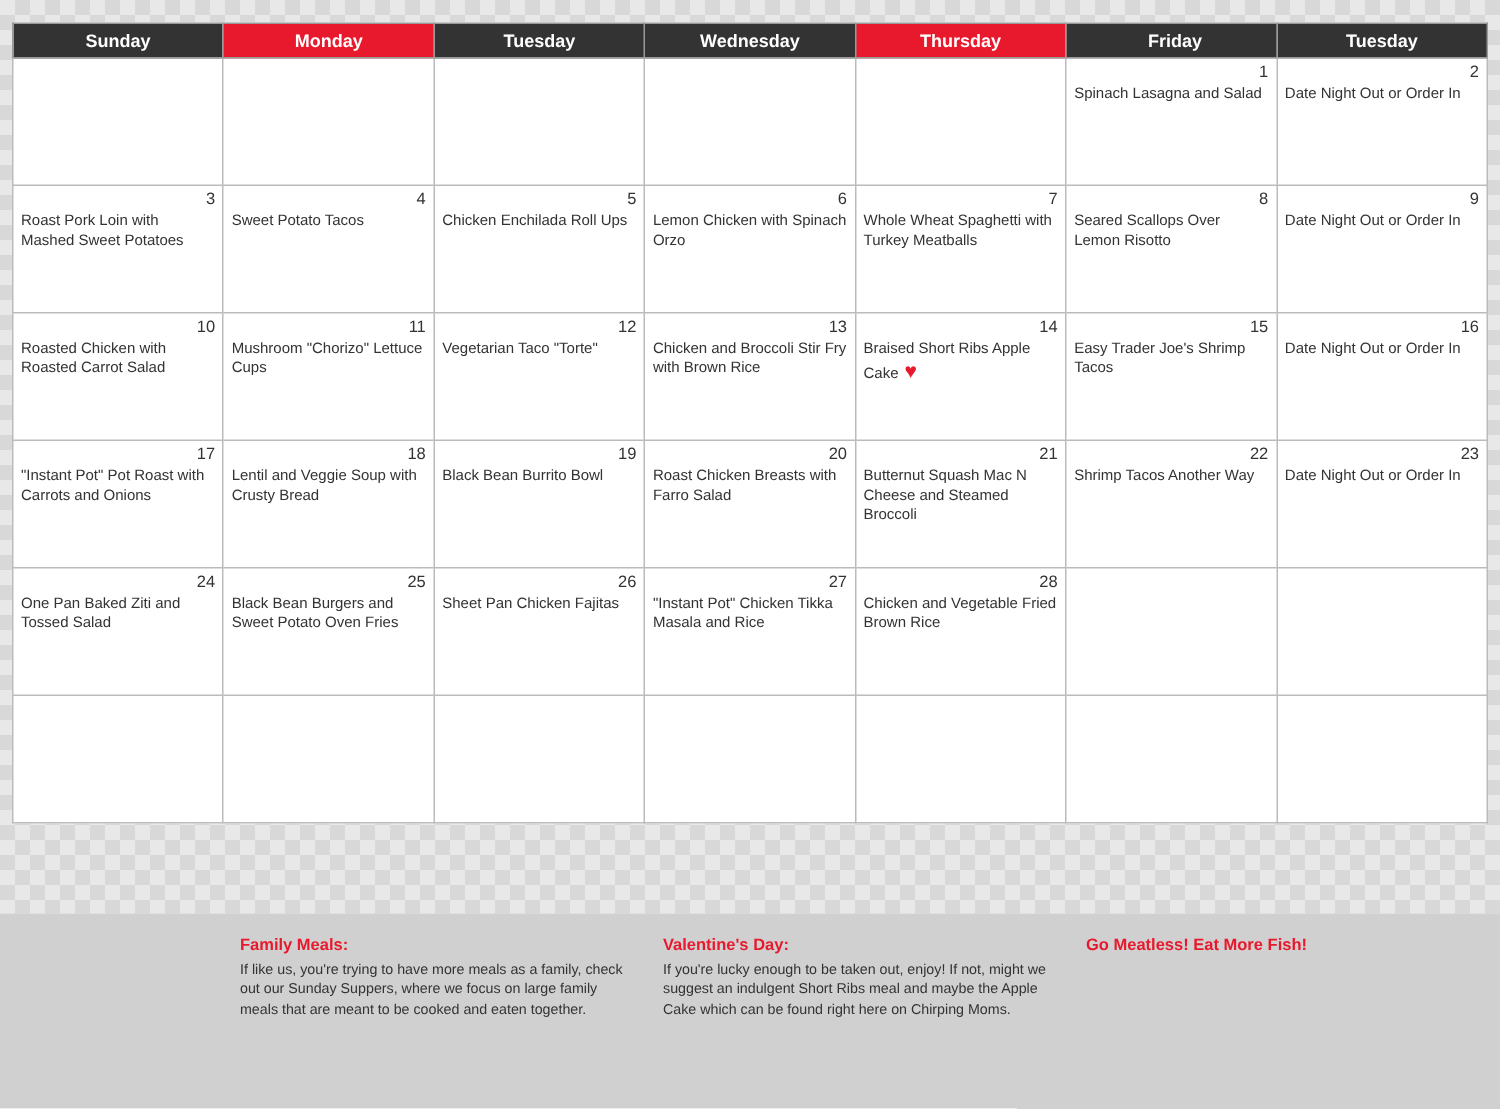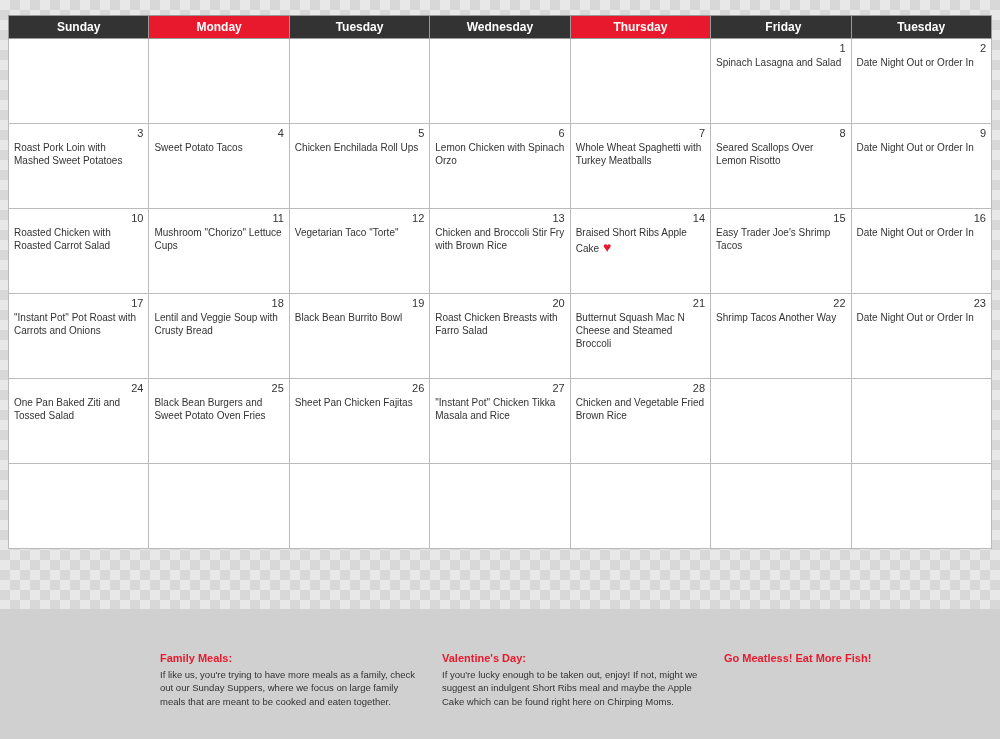--- a/index.html
+++ b/index.html
@@ -117,21 +117,20 @@
       margin-right: 20px;
       white-space: nowrap;
       flex-shrink: 0;
       width: 120px;
     }
 
     .tips-columns {
       display: flex;
       flex: 1;
       gap: 26px;
-      margin-top: 28px;
     }
 
     .tip-block {
       flex: 1;
     }
 
     .tip-title {
       font-size: 11px;
       font-weight: bold;
       color: #e8192c;

